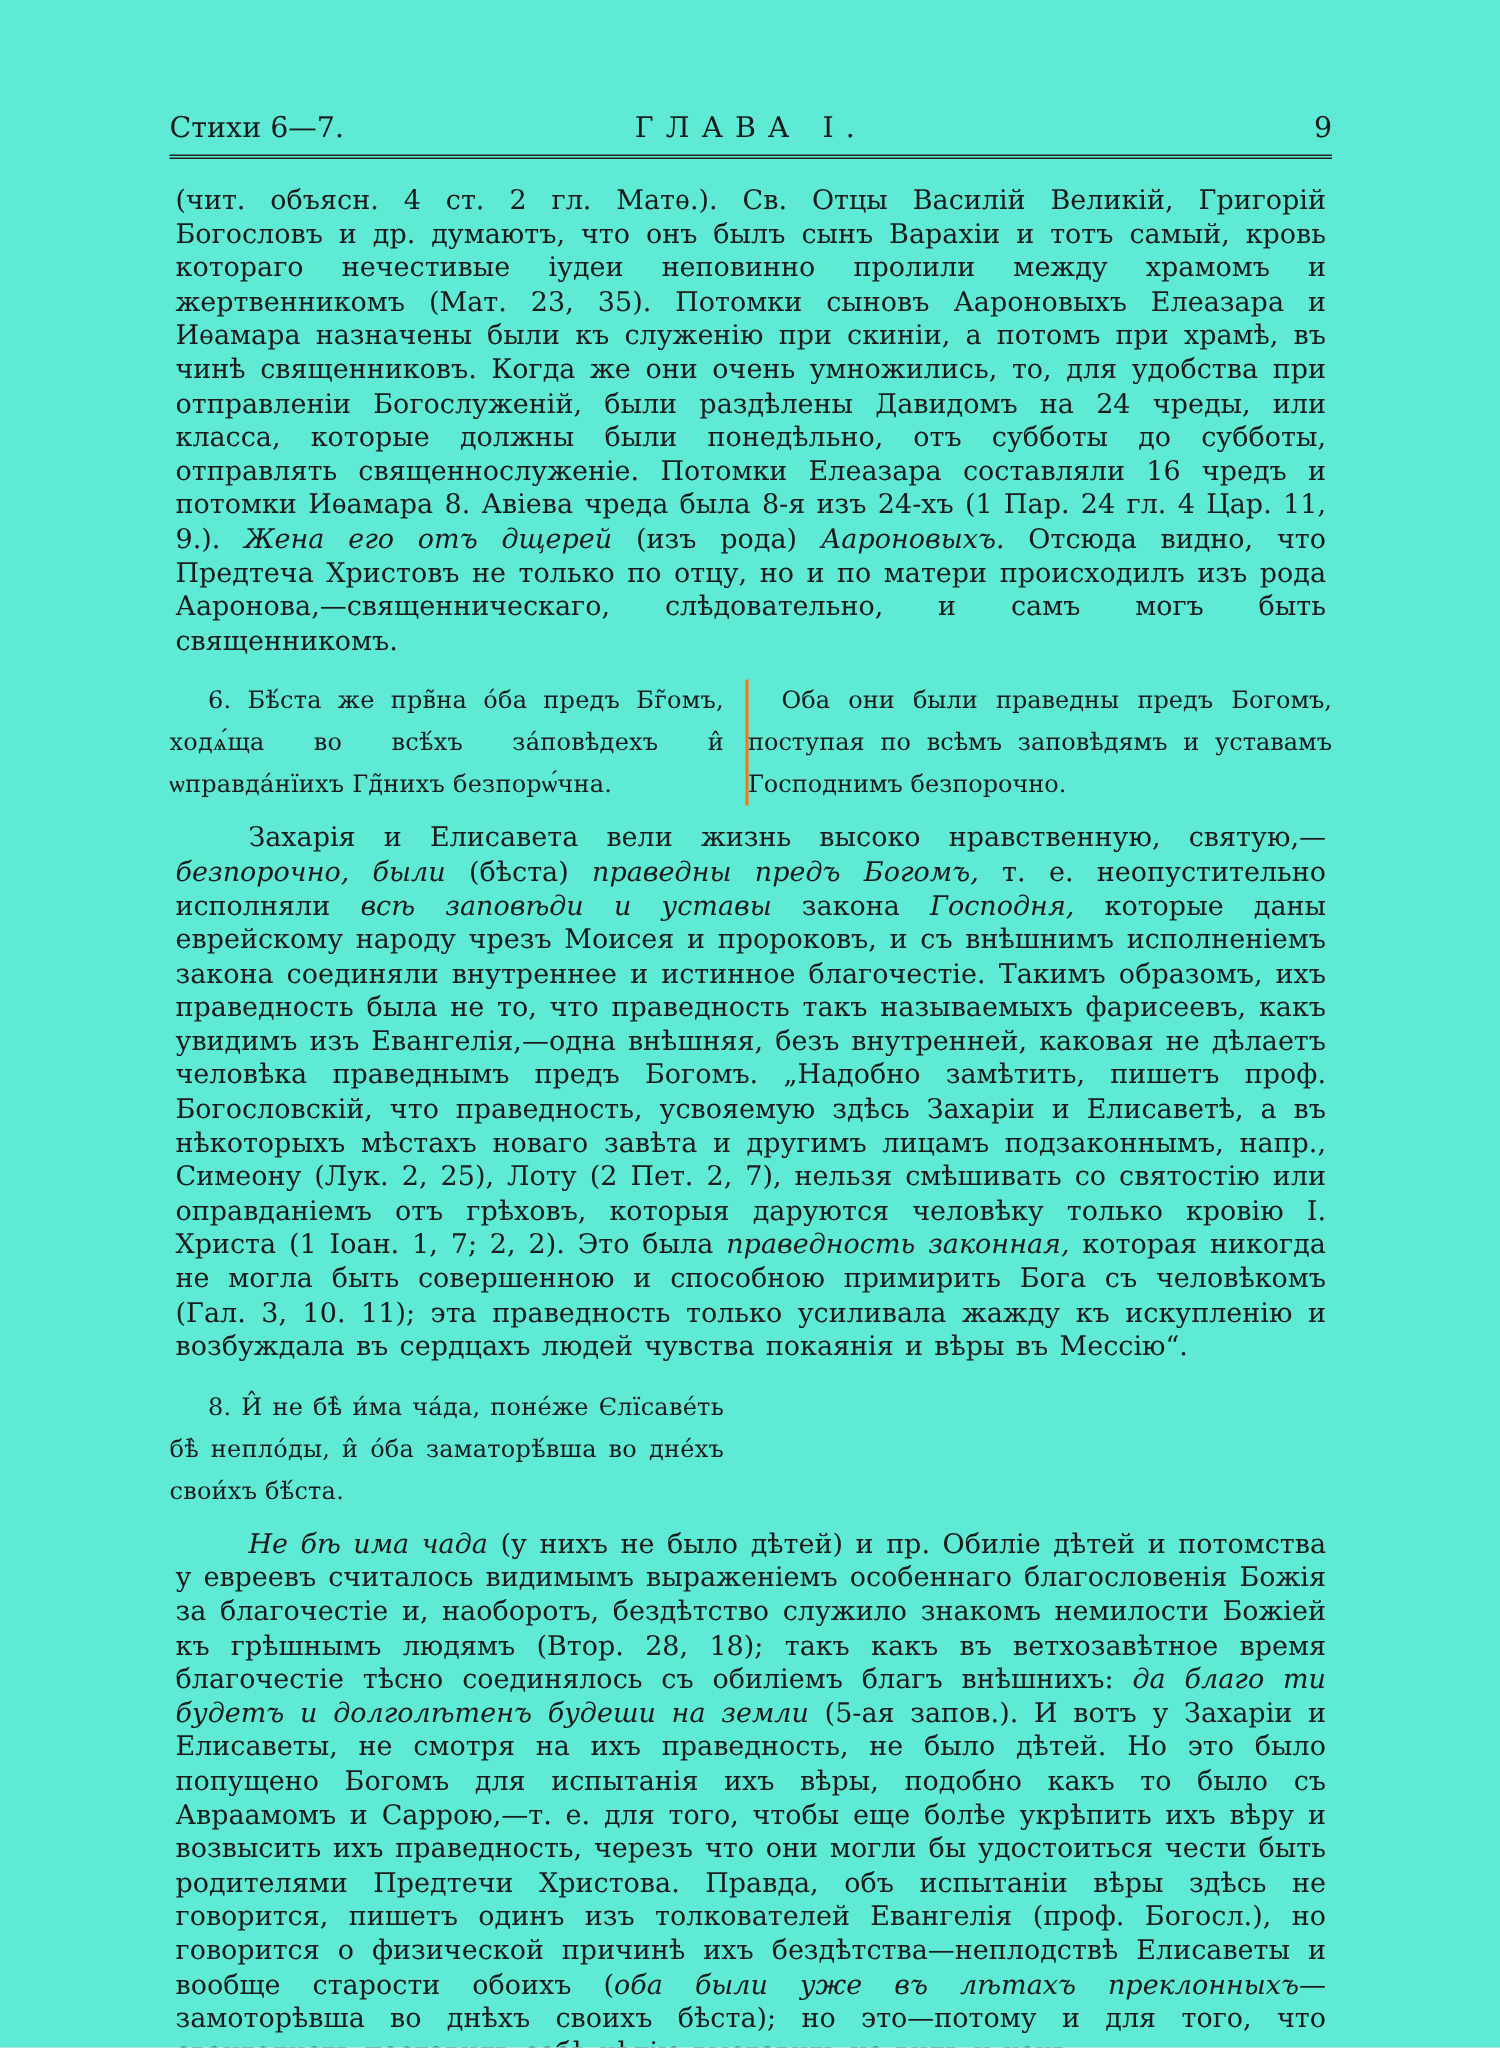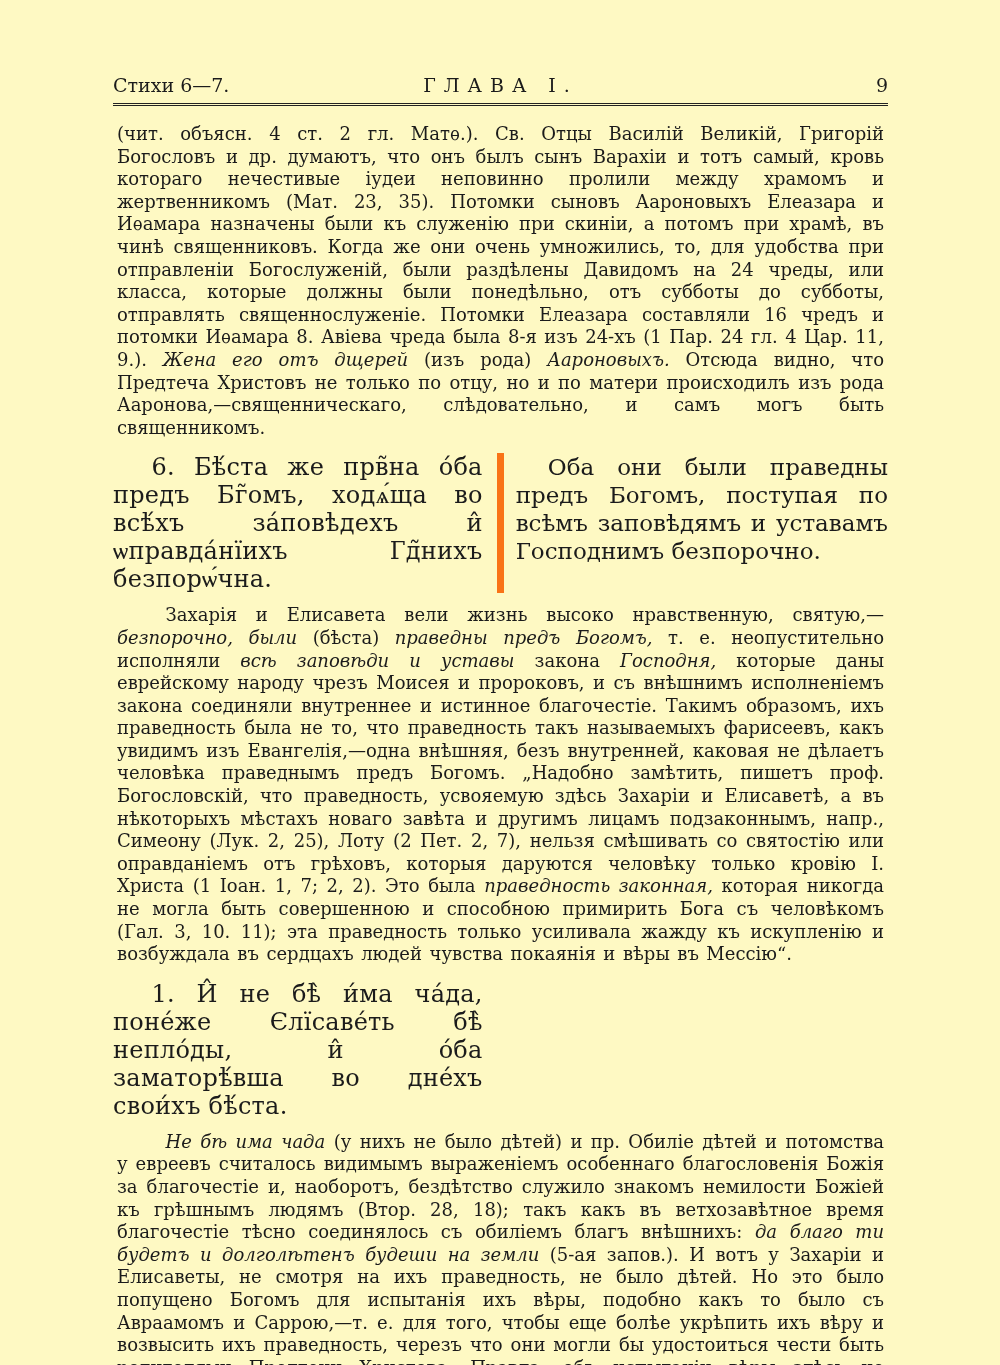--- a/index.html
+++ b/index.html
@@ -1,21 +1,21 @@
 <!DOCTYPE html>
 <html lang="ru"><head>
 <meta charset="utf-8">
 <style>
   html,body { margin:0; padding:0; background:#e8e8e6; }
   .page {
     position:relative;
     width:1000px; height:1365px;
     margin:0 auto;
     box-sizing:border-box;
-    background:#fef9c3;
+    background:#5eead4;
     color:#1b1b1b;
     padding:74px 112px 0 113px;
     font-family:"DejaVu Serif","Liberation Serif",serif;
     font-size:18px;
     line-height:22.6px;
     overflow:hidden;
   }
   .header {
     display:flex;
     align-items:baseline;
@@ -37,32 +37,32 @@
   .par-mid    { margin-top:9px; }
   .it { font-style:italic; }
   .verse-row {
     display:flex;
     margin:14px 0 11px 0;
   }
   .verse-cs {
     flex:0 0 49.5%;
     box-sizing:border-box;
     padding-right:14px;
-    font-size:24px;
+    font-size:16px;
     line-height:28px;
     text-align:justify;
     text-indent:1.6em;
     letter-spacing:0.01em;
   }
   .verse-ru {
     flex:1;
     box-sizing:border-box;
-    border-left:7px solid #f97316;
-    padding-left:12px;
-    font-size:23px;
+    border-left:2px solid #f97316;
+    padding-left:0;
+    font-size:16px;
     line-height:28px;
     text-align:justify;
     text-indent:1.4em;
   }
 </style>
 </head>
 <body>
 
 <div class="page">
 
@@ -75,18 +75,18 @@
   <p class="body-par par-first"><span>(чит. объясн. 4 ст. 2 гл. Матѳ.). Св. Отцы Василій Великій, Григорій Богословъ и др. думаютъ, что онъ былъ сынъ Варахіи и тотъ самый, кровь котораго нечестивые іудеи неповинно пролили между храмомъ и жертвенникомъ (Мат. 23, 35). Потомки сыновъ Аароновыхъ Елеазара и Иѳамара назначены были къ служенію при скиніи, а потомъ при храмѣ, въ чинѣ священниковъ. Когда же они очень умножились, то, для удобства при отправленіи Богослуженій, были раздѣлены Давидомъ на 24 чреды, или класса, которые должны были понедѣльно, отъ субботы до субботы, отправлять священнослуженіе. Потомки Елеазара составляли 16 чредъ и потомки Иѳамара 8. Авіева чреда была 8-я изъ 24-хъ (1 Пар. 24 гл. 4 Цар. 11, 9.). </span><span class="it">Жена его отъ дщерей </span><span>(изъ рода) </span><span class="it">Аароновыхъ.</span><span> Отсюда видно, что Предтеча Христовъ не только по отцу, но и по матери происходилъ изъ рода Ааронова,—священническаго, слѣдовательно, и самъ могъ быть священникомъ.</span></p>
 
   <div class="verse-row">
     <div class="verse-cs">6. Бѣ́ста же прв̃на о́ба предъ Бг̃омъ, ходѧ́ща во всѣ́хъ за́повѣдехъ и̂ ѡправда́нїихъ Гд̃нихъ безпорѡ́чна.</div>
     <div class="verse-ru">Оба они были праведны предъ Богомъ, поступая по всѣмъ заповѣдямъ и уставамъ Господнимъ безпорочно.</div>
   </div>
 
   <p class="body-par par-indent par-mid"><span>Захарія и Елисавета вели жизнь высоко нравственную, святую,—</span><span class="it">безпорочно, были </span><span>(бѣста) </span><span class="it">праведны предъ Богомъ,</span><span> т. е. неопустительно исполняли </span><span class="it">всѣ заповѣди и уставы </span><span>закона </span><span class="it">Господня,</span><span> которые даны еврейскому народу чрезъ Моисея и пророковъ, и съ внѣшнимъ исполненіемъ закона соединяли внутреннее и истинное благочестіе. Такимъ образомъ, ихъ праведность была не то, что праведность такъ называемыхъ фарисеевъ, какъ увидимъ изъ Евангелія,—одна внѣшняя, безъ внутренней, каковая не дѣлаетъ человѣка праведнымъ предъ Богомъ. „Надобно замѣтить, пишетъ проф. Богословскій, что праведность, усвояемую здѣсь Захаріи и Елисаветѣ, а въ нѣкоторыхъ мѣстахъ новаго завѣта и другимъ лицамъ подзаконнымъ, напр., Симеону (Лук. 2, 25), Лоту (2 Пет. 2, 7), нельзя смѣшивать со святостію или оправданіемъ отъ грѣховъ, которыя даруются человѣку только кровію І. Христа (1 Іоан. 1, 7; 2, 2). Это была </span><span class="it">праведность законная,</span><span> которая никогда не могла быть совершенною и способною примирить Бога съ человѣкомъ (Гал. 3, 10. 11); эта праведность только усиливала жажду къ искупленію и возбуждала въ сердцахъ людей чувства покаянія и вѣры въ Мессію“.</span></p>
 
   <div class="verse-row">
-    <div class="verse-cs">1. И̂ не бѣ̀ и́ма ча́да, поне́же Єлїсаве́ть бѣ̀ непло́ды, и̂ о́ба заматорѣ́вша во дне́хъ свои́хъ бѣ́ста.</div>
+    <div class="verse-cs">8. И̂ не бѣ̀ и́ма ча́да, поне́же Єлїсаве́ть бѣ̀ непло́ды, и̂ о́ба заматорѣ́вша во дне́хъ свои́хъ бѣ́ста.</div>
   </div>
 
   <p class="body-par par-indent par-mid"><span class="it">Не бѣ има чада </span><span>(у нихъ не было дѣтей) и пр. Обиліе дѣтей и потомства у евреевъ считалось видимымъ выраженіемъ особеннаго благословенія Божія за благочестіе и, наоборотъ, бездѣтство служило знакомъ немилости Божіей къ грѣшнымъ людямъ (Втор. 28, 18); такъ какъ въ ветхозавѣтное время благочестіе тѣсно соединялось съ обиліемъ благъ внѣшнихъ: </span><span class="it">да благо ти будетъ и долголѣтенъ будеши на земли </span><span>(5-ая запов.). И вотъ у Захаріи и Елисаветы, не смотря на ихъ праведность, не было дѣтей. Но это было попущено Богомъ для испытанія ихъ вѣры, подобно какъ то было съ Авраамомъ и Саррою,—т. е. для того, чтобы еще болѣе укрѣпить ихъ вѣру и возвысить ихъ праведность, черезъ что они могли бы удостоиться чести быть родителями Предтечи Христова. Правда, объ испытаніи вѣры здѣсь не говорится, пишетъ одинъ изъ толкователей Евангелія (проф. Богосл.), но говорится о физической причинѣ ихъ бездѣтства—неплодствѣ Елисаветы и вообще старости обоихъ (</span><span class="it">оба были уже въ лѣтахъ преклонныхъ</span><span>—замоторѣвша во днѣхъ своихъ бѣста); но это—потому и для того, что евангелистъ поставилъ себѣ цѣлію выставить на видъ и какъ</span></p>
 
 </div>
 
 </body></html>

